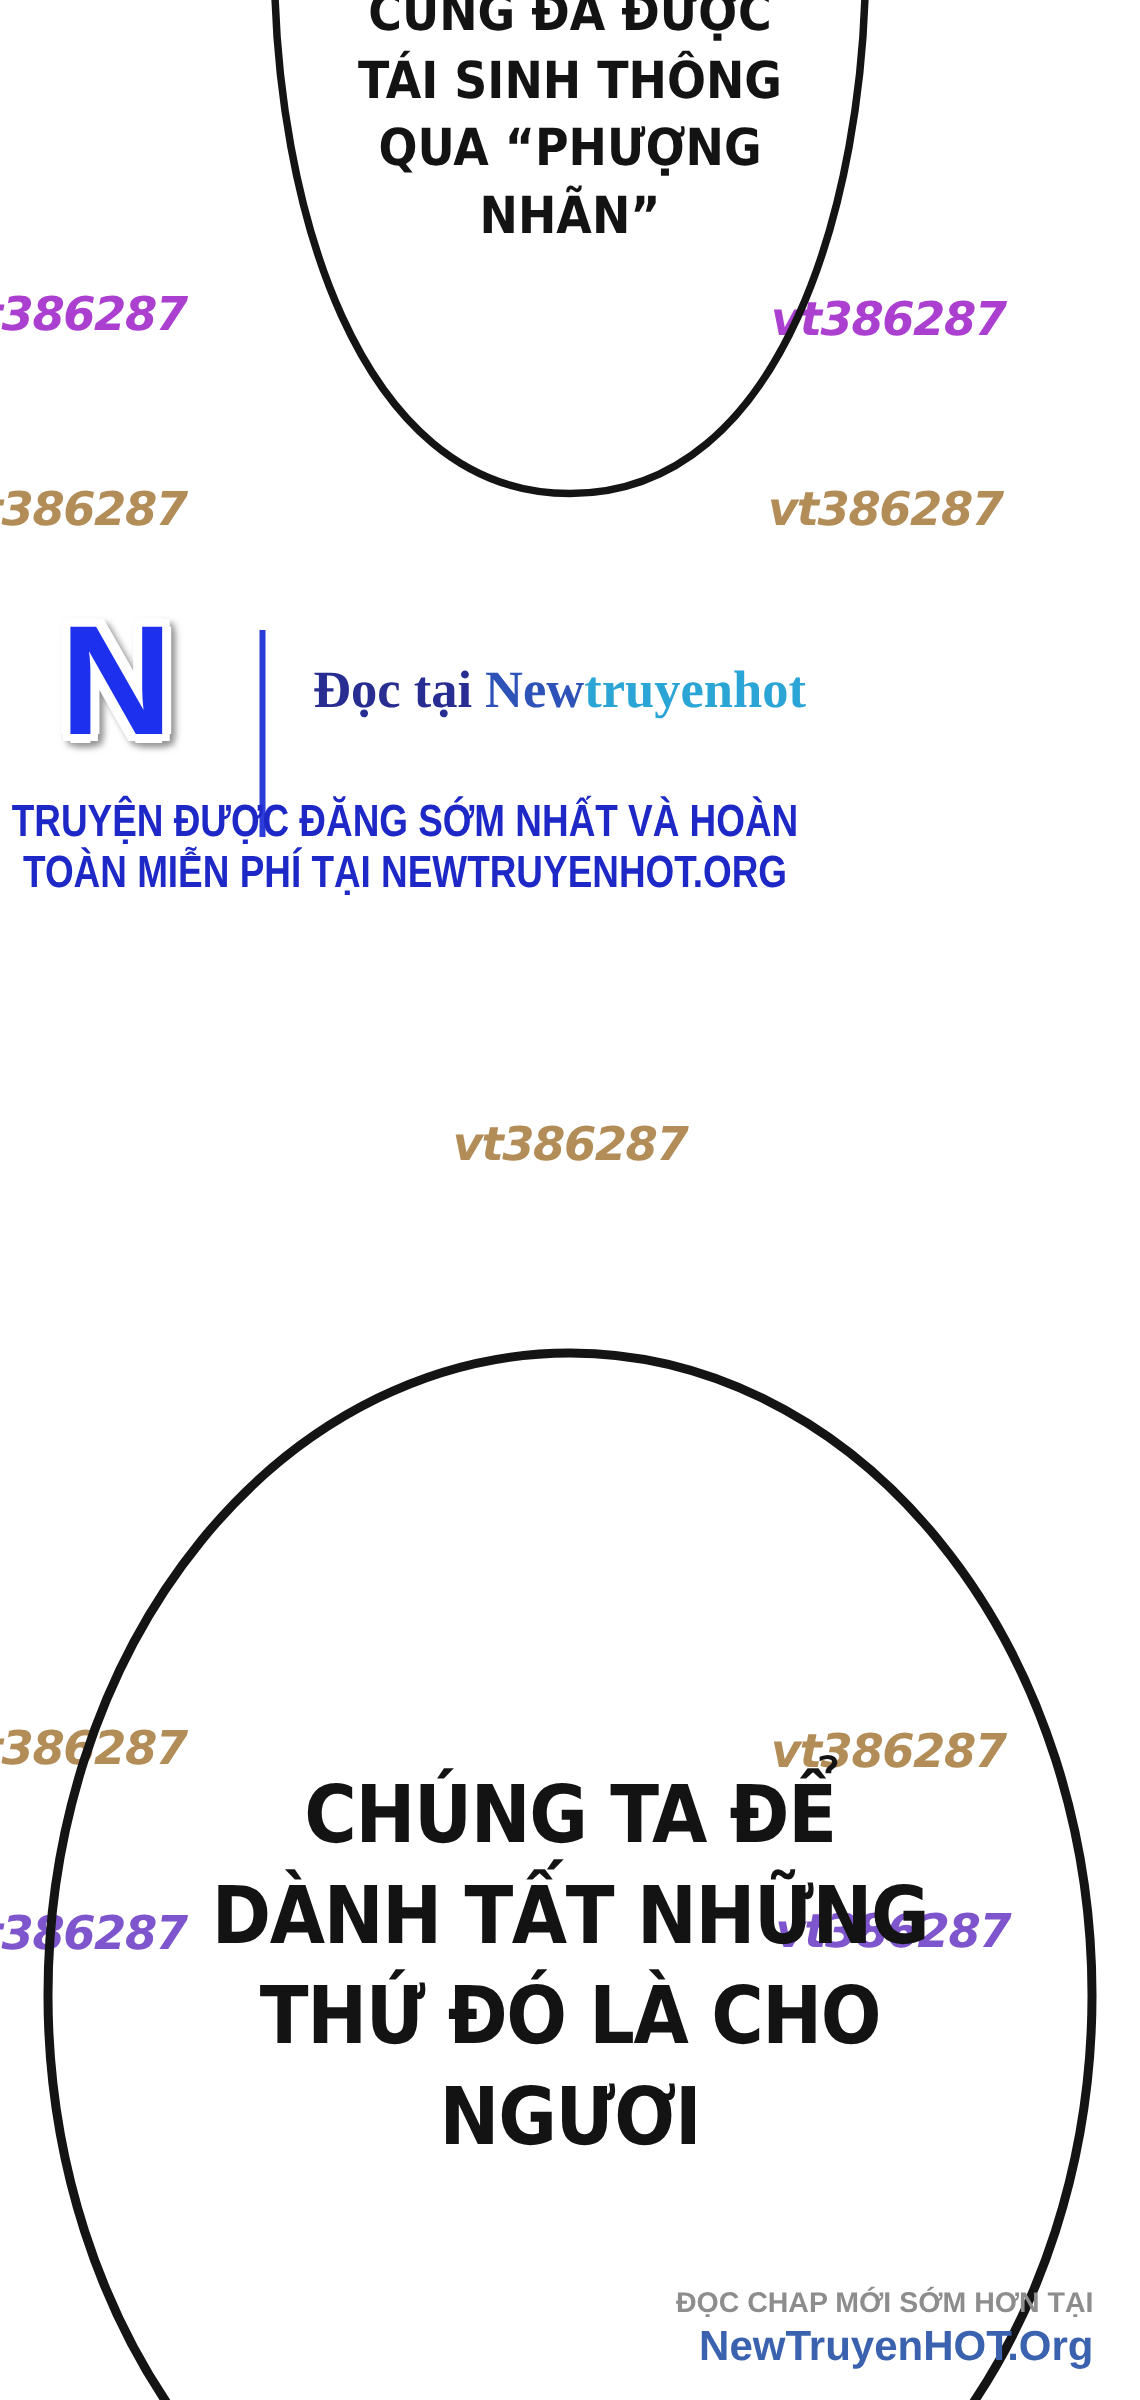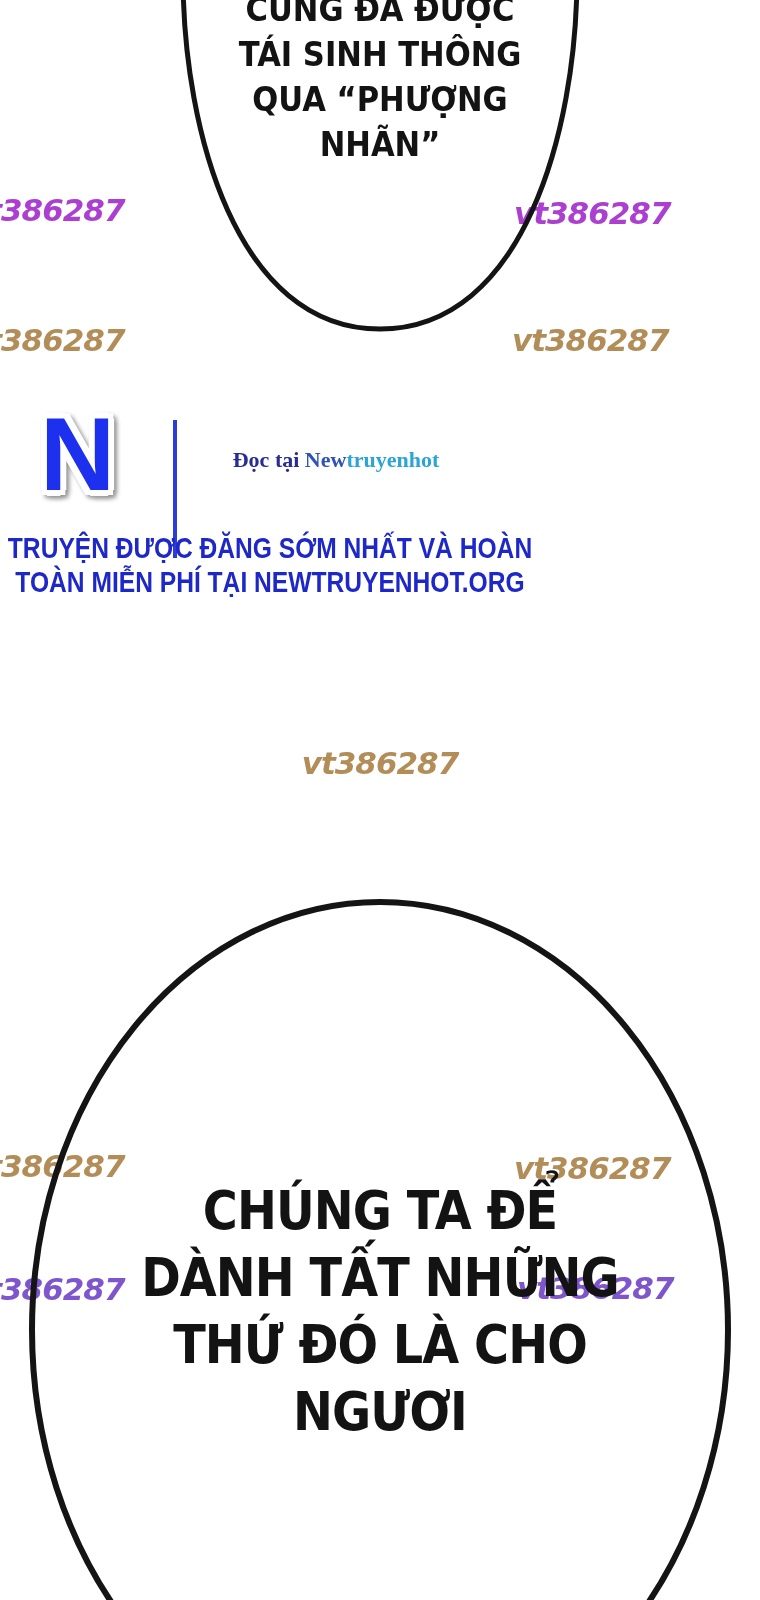--- a/index.html
+++ b/index.html
@@ -68,25 +68,25 @@
     filter: drop-shadow(3px 3px 2px rgba(120,120,120,0.8));
   }
   #logo-divider {
     position: absolute;
     left: 173px; top: 420px;
     width: 4px; height: 138px;
     background: #2b3cd9;
   }
   #logo-tagline {
     position: absolute;
-    left: 336px; top: 441px;
+    left: 373px; top: 441px;
     transform: translateX(-50%);
     font-family: "Liberation Serif", serif;
     font-weight: 700;
-    font-size: 22px;
+    font-size: 35px;
     line-height: 37px;
     text-align: center;
     white-space: nowrap;
   }
   .tl-navy { color: #272d91; }
   .tl-blue { color: #2d52b8; }
   .tl-cyan { color: #2ba4d6; }
   .tl-teal { color: #2d9ecf; }
 
   #promo-banner {
@@ -165,14 +165,18 @@
     <ellipse cx="380" cy="450" rx="348" ry="428" fill="none" stroke="#141414" stroke-width="6"></ellipse>
   </svg>
 
   <div class="bubble-text" id="bubble-bottom-text">
     <div>CHÚNG TA ĐỂ</div>
     <div>DÀNH TẤT NHỮNG</div>
     <div>THỨ ĐÓ LÀ CHO</div>
     <div>NGƯƠI</div>
   </div>
 
+  <div id="footer-credit">
+    <div id="footer-credit-line">ĐỌC CHAP MỚI SỚM HƠN TẠI</div>
+    <div id="footer-site-name">NewTruyenHOT.Org</div>
+  </div>
 
 </div>
 
 </body></html>

